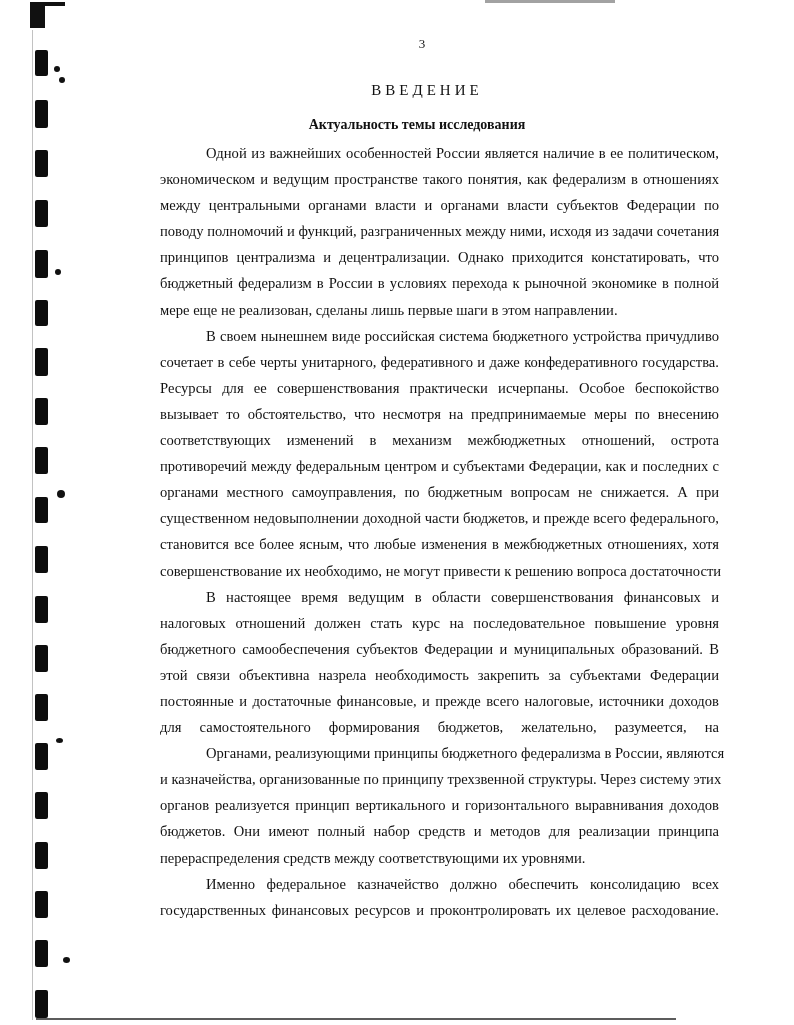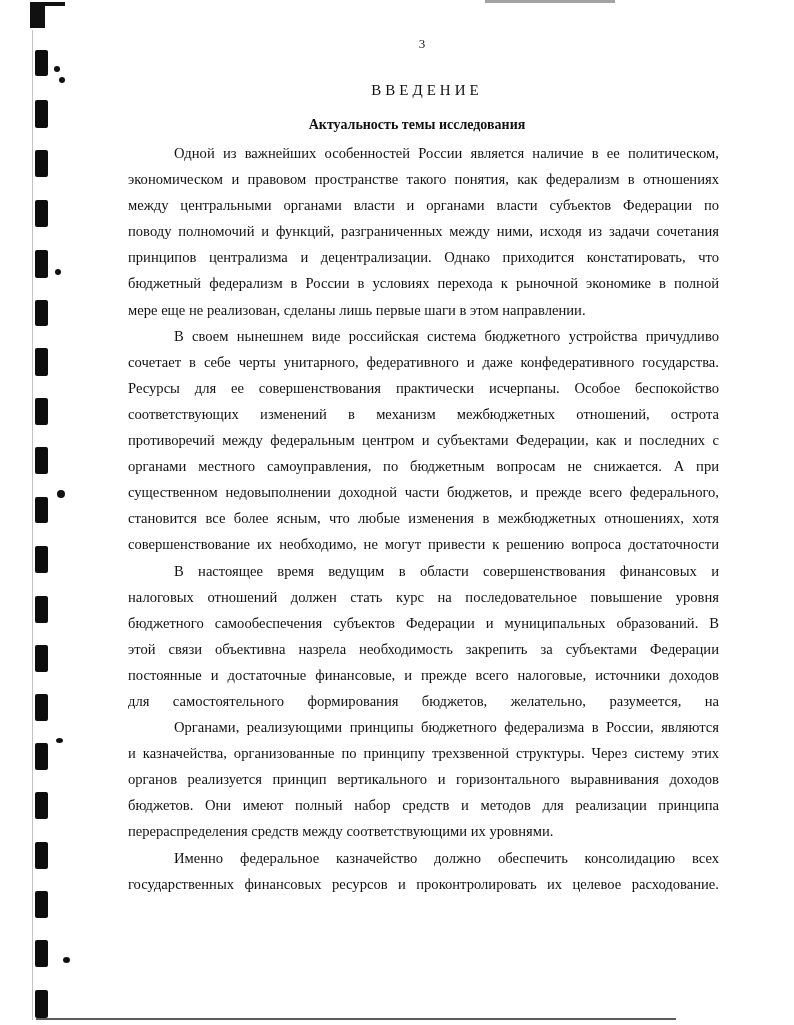--- a/index.html
+++ b/index.html
@@ -18,21 +18,21 @@
   .bottom-rule { position: absolute; left: 36px; top: 1018px; width: 640px; height: 2px; background: #333; opacity: .8; }
   .punch { position: absolute; left: 35px; width: 13px; background: #0d0d0d; border-radius: 2px; }
   .speck { position: absolute; width: 6px; height: 6px; background: #111; border-radius: 50%; }
 
   .page-number { position: absolute; top: 36px; left: 0; width: 100%; text-align: center; font-size: 13px; padding-left: 50px; box-sizing: border-box; }
   .chapter-title { position: absolute; top: 82px; left: 0; width: 100%; text-align: center; font-size: 15px; font-weight: normal; letter-spacing: 4px; padding-left: 60px; box-sizing: border-box; }
   .section-title { position: absolute; top: 117px; left: 0; width: 100%; text-align: center; font-size: 14px; font-weight: bold; padding-left: 40px; box-sizing: border-box; }
 
   .body { position: absolute; top: 140px; left: 128px; width: 591px; }
   .para { margin: 0; font-size: 14.6px; line-height: 26.1px; text-align: justify; text-indent: 46px; }
-  .para .line { display: block; text-align: justify; text-align-last: justify; text-indent: 0; white-space: nowrap; }
+  .para .line { display: block; text-align: justify; text-align-last: justify; text-indent: 0; white-space: nowrap; margin-left: 32px; }
   .para .line.first { padding-left: 46px; }
   .para .line.last { text-align-last: left; }
 </style>
 </head>
 <body>
 
 <div class="page">
 
   <div class="top-rule"></div>
   <div class="top-corner-h"></div>
@@ -68,31 +68,32 @@
   <div class="speck" style="left:56px;top:738px;width:7px;height:5px"></div>
   <div class="speck" style="left:63px;top:957px;width:7px;height:6px"></div>
 
   <div class="page-number">3</div>
   <div class="chapter-title">ВВЕДЕНИЕ</div>
   <div class="section-title">Актуальность темы исследования</div>
 
   <div class="body">
     <p class="para">
       <span class="line first">Одной из важнейших особенностей России является наличие в ее политическом,</span>
-      <span class="line">экономическом и правовом пространстве такого понятия, как федерализм в отношениях</span>
+      <span class="line">экономическом и ведущим пространстве такого понятия, как федерализм в отношениях</span>
       <span class="line">между центральными органами власти и органами власти субъектов Федерации по</span>
       <span class="line">поводу полномочий и функций, разграниченных между ними, исходя из задачи сочетания</span>
       <span class="line">принципов централизма и децентрализации. Однако приходится констатировать, что</span>
       <span class="line">бюджетный федерализм в России в условиях перехода к рыночной экономике в полной</span>
       <span class="line last">мере еще не реализован, сделаны лишь первые шаги в этом направлении.</span>
     </p>
     <p class="para">
       <span class="line first">В своем нынешнем виде российская система бюджетного устройства причудливо</span>
       <span class="line">сочетает в себе черты унитарного, федеративного и даже конфедеративного государства.</span>
       <span class="line">Ресурсы для ее совершенствования практически исчерпаны. Особое беспокойство</span>
+      <span class="line">вызывает то обстоятельство, что несмотря на предпринимаемые меры по внесению</span>
       <span class="line">соответствующих изменений в механизм межбюджетных отношений, острота</span>
       <span class="line">противоречий между федеральным центром и субъектами Федерации, как и последних с</span>
       <span class="line">органами местного самоуправления, по бюджетным вопросам не снижается. А при</span>
       <span class="line">существенном недовыполнении доходной части бюджетов, и прежде всего федерального,</span>
       <span class="line">становится все более ясным, что любые изменения в межбюджетных отношениях, хотя</span>
       <span class="line">совершенствование их необходимо, не могут привести к решению вопроса достаточности</span>
     </p>
     <p class="para">
       <span class="line first">В настоящее время ведущим в области совершенствования финансовых и</span>
       <span class="line">налоговых отношений должен стать курс на последовательное повышение уровня</span>

